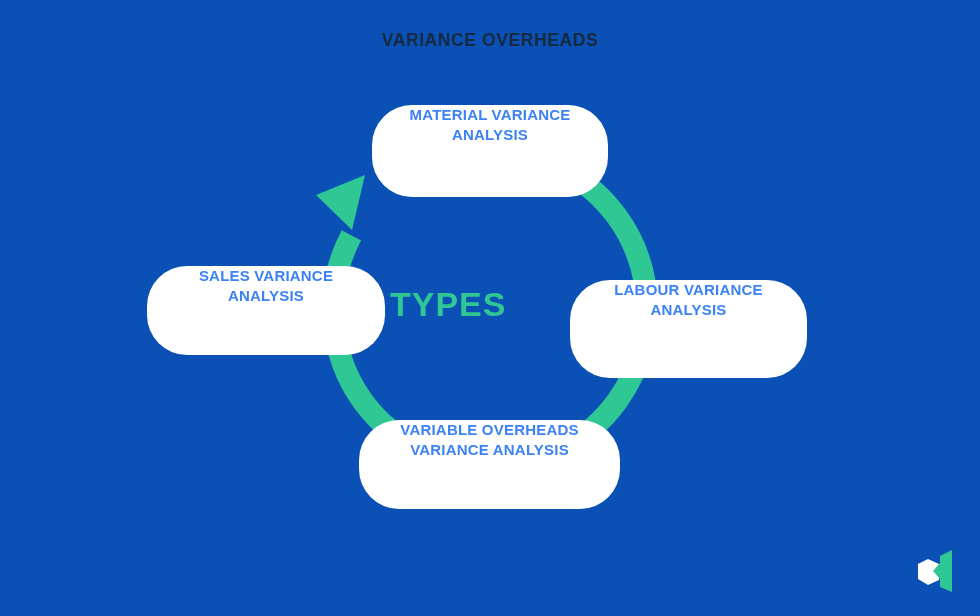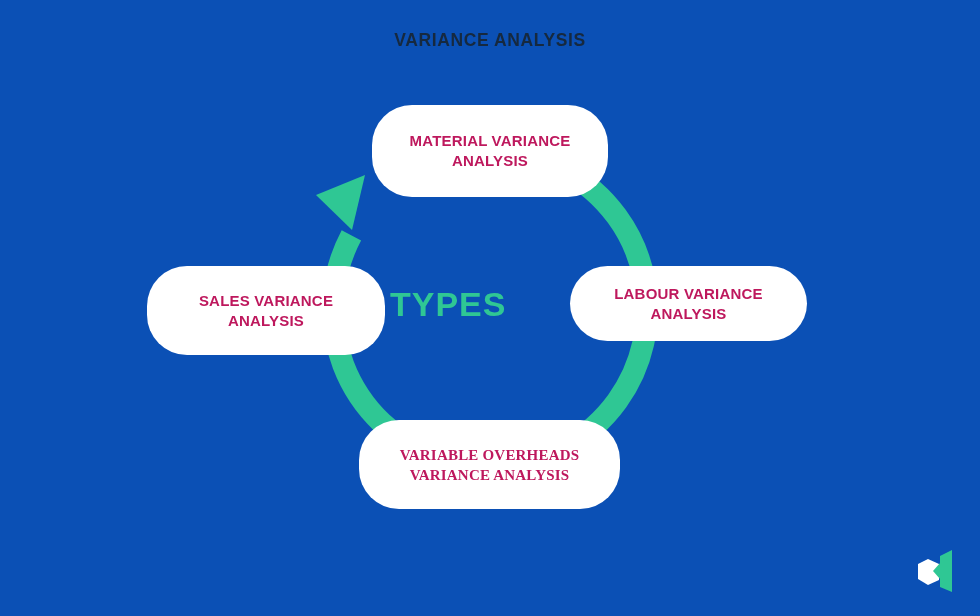--- a/index.html
+++ b/index.html
@@ -41,35 +41,34 @@
     stroke-width: 22;
   }
   .arrow-head {
     fill: #2fc794;
   }
   .node {
     position: absolute;
     background: #ffffff;
     border-radius: 40px;
     display: flex;
-    align-items: center;
     justify-content: center;
     text-align: center;
-    color: #be185d;
+    color: #3b82f6;
     font-size: 15px;
     font-weight: bold;
     line-height: 20px;
     letter-spacing: 0.2px;
-    padding: 8px 20px;
+    padding: 0 20px;
     box-sizing: border-box;
   }
   .node-material { left: 372px; top: 105px; width: 236px; height: 92px; }
   .node-sales    { left: 147px; top: 266px; width: 238px; height: 89px; }
-  .node-labour   { left: 570px; top: 266px; width: 237px; height: 75px; }
-  .node-overheads{ left: 359px; top: 420px; width: 261px; height: 89px; font-family: Liberation Serif, serif; }
+  .node-labour   { left: 570px; top: 280px; width: 237px; height: 98px; }
+  .node-overheads{ left: 359px; top: 420px; width: 261px; height: 89px; }
   .center-label {
     position: absolute;
     left: 390px;
     top: 285px;
     width: 200px;
     text-align: left;
     font-size: 34px;
     font-weight: bold;
     letter-spacing: 1px;
     color: #2fc794;
@@ -80,21 +79,21 @@
     top: 546px;
     width: 54px;
     height: 56px;
   }
 </style>
 </head>
 <body>
 
 <div class="stage">
 
-  <h1 class="page-title">VARIANCE ANALYSIS</h1>
+  <h1 class="page-title">VARIANCE OVERHEADS</h1>
 
   <svg class="cycle-svg" viewBox="0 0 980 616" xmlns="http://www.w3.org/2000/svg" aria-hidden="true">
 
     <path class="ring" d="M 503.7 152.6 A 157 157 0 1 1 351.4 235.3"></path>
     <polygon class="arrow-head" points="365,175 316,195 352,230"></polygon>
   </svg>
 
   <div class="node node-material">
     <span>MATERIAL VARIANCE ANALYSIS</span>
   </div>

